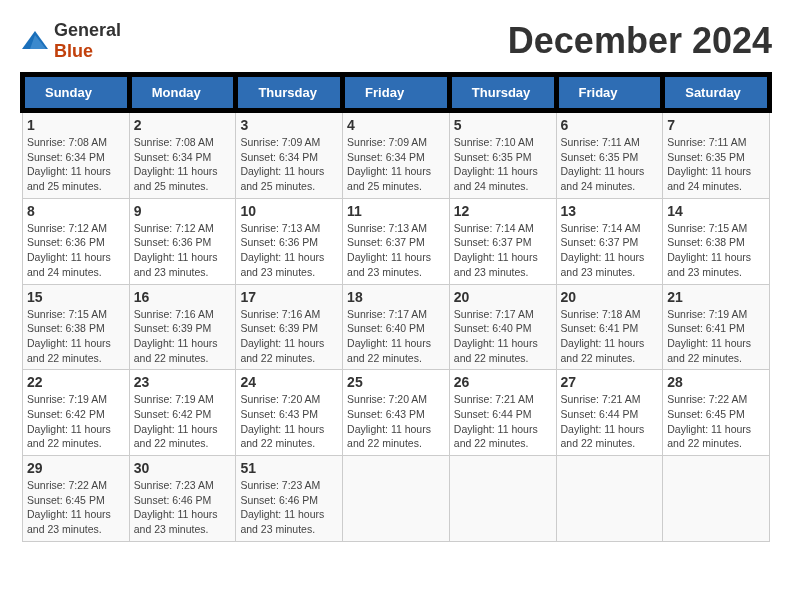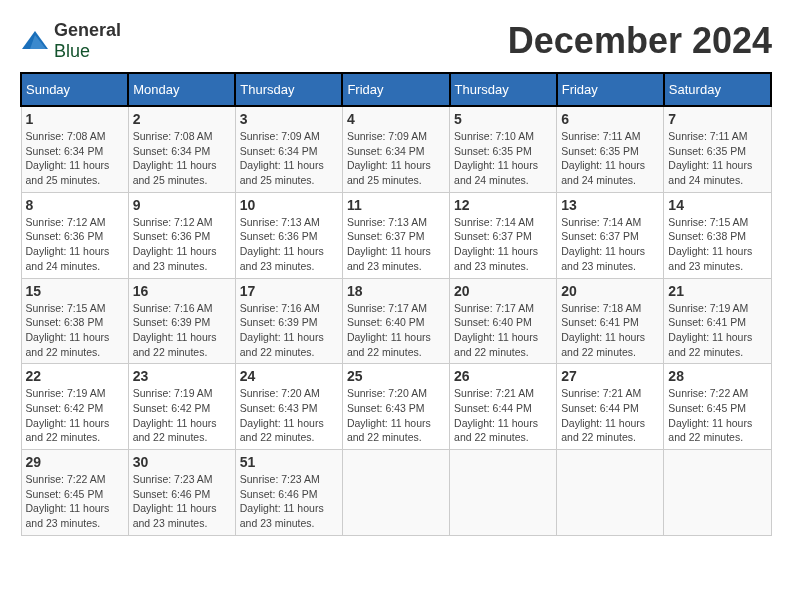--- a/index.html
+++ b/index.html
@@ -21,22 +21,22 @@
       align-items: center;
       gap: 4px;
     }
     .logo-text-general {
       font-size: 18px;
       font-weight: bold;
       color: #333;
     }
     .logo-text-blue {
       font-size: 18px;
-      font-weight: normal;
-      color: #14532d;
+      font-weight: bold;
+      color: #c2410c;
     }
     .logo-icon {
       width: 30px;
       height: 24px;
     }
     .title-area {
       text-align: right;
     }
     .month-title {
       font-size: 36px;
@@ -48,25 +48,25 @@
       color: #555;
     }
     table {
       width: 100%;
       border-collapse: collapse;
       font-size: 11px;
     }
     thead tr th {
       background-color: #2e6db4;
       color: #fff;
-      padding: 8px 4px;
+      padding: 8px 20px;
       text-align: left;
       font-size: 13px;
-      font-weight: normal;
-      border: 2px solid #000000;
+      font-weight: bold;
+      border: 5px solid #000000;
     }
     tbody tr td {
       border: 1px solid #ccc;
       padding: 4px;
       vertical-align: top;
       width: 14.28%;
       min-height: 70px;
     }
     tbody tr:nth-child(odd) td {
       background-color: #f9f9f9;

